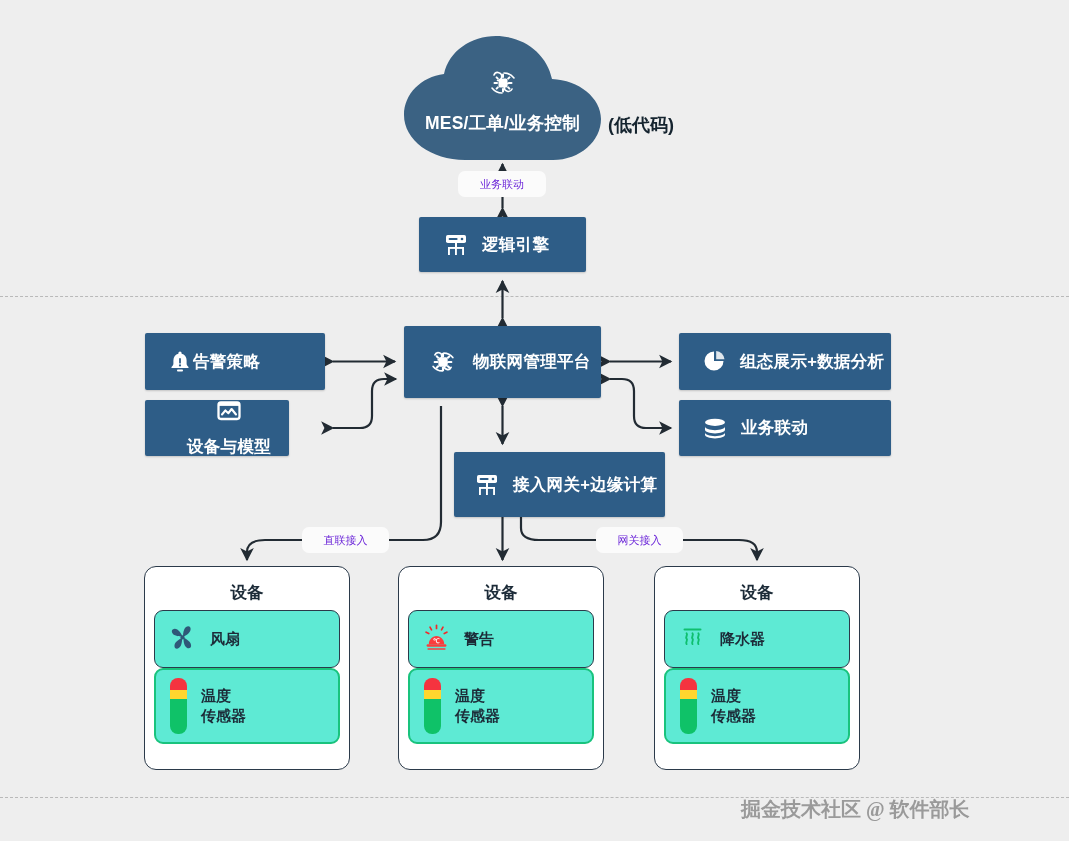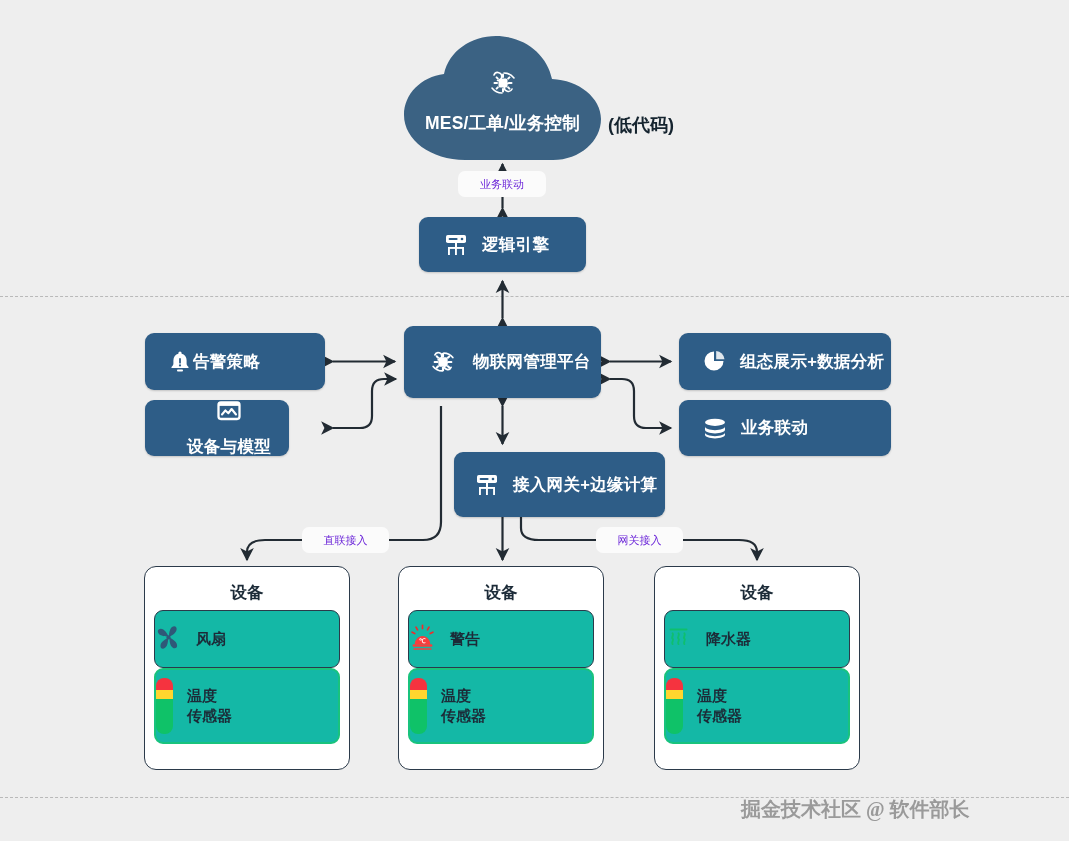--- a/index.html
+++ b/index.html
@@ -28,21 +28,21 @@
     text-align:center;color:#ffffff;font-size:17.5px;font-weight:bold;
     letter-spacing:.2px;
   }
   #lowcode{
     position:absolute;left:608px;top:113px;
     color:#15242f;font-size:18px;font-weight:bold;white-space:nowrap;
   }
 
   
   .node{
-    position:absolute;background:#2e5d87;border-radius:9px;
+    position:absolute;background:#2e5d87;border-radius:2px;
     display:flex;align-items:center;box-sizing:border-box;
     box-shadow:0 1px 2px rgba(0,0,0,.18);
   }
   .node .ntext{
     color:#fff;font-size:16.5px;font-weight:bold;white-space:nowrap;
     letter-spacing:.3px;
   }
   .node .nicon{
     display:flex;align-items:center;justify-content:center;
     flex:0 0 auto;
@@ -73,22 +73,22 @@
     padding:9px 9px 10px 9px;
   }
   #dev-1{left:144px;top:566px;width:206px;height:204px;}
   #dev-2{left:398px;top:566px;width:206px;height:204px;}
   #dev-3{left:654px;top:566px;width:206px;height:204px;}
   .dev-title{
     color:#1c2b38;font-size:16.5px;font-weight:bold;
     height:32px;line-height:32px;
   }
   .slot{
-    box-sizing:border-box;width:100%;border-radius:9px;background:#14b8a6;
-    display:flex;align-items:center;gap:14px;
+    box-sizing:border-box;width:100%;border-radius:9px;background:#5eead4;
+    display:flex;align-items:center;padding-left:14px;gap:14px;
   }
   .slot.plain{border:1.6px solid #2b3a4a;height:58px;margin-top:2px;}
   .slot.hl{border:2.4px solid #19c37d;height:76px;}
   .slot-label{color:#1c2b38;font-size:15px;font-weight:bold;line-height:1.35;}
   .slot-label span{display:block;}
 
   
   .gauge{width:17px;height:56px;border-radius:8px;overflow:hidden;
          display:flex;flex-direction:column;flex:0 0 auto;}
   .gauge i{display:block;width:100%;}

